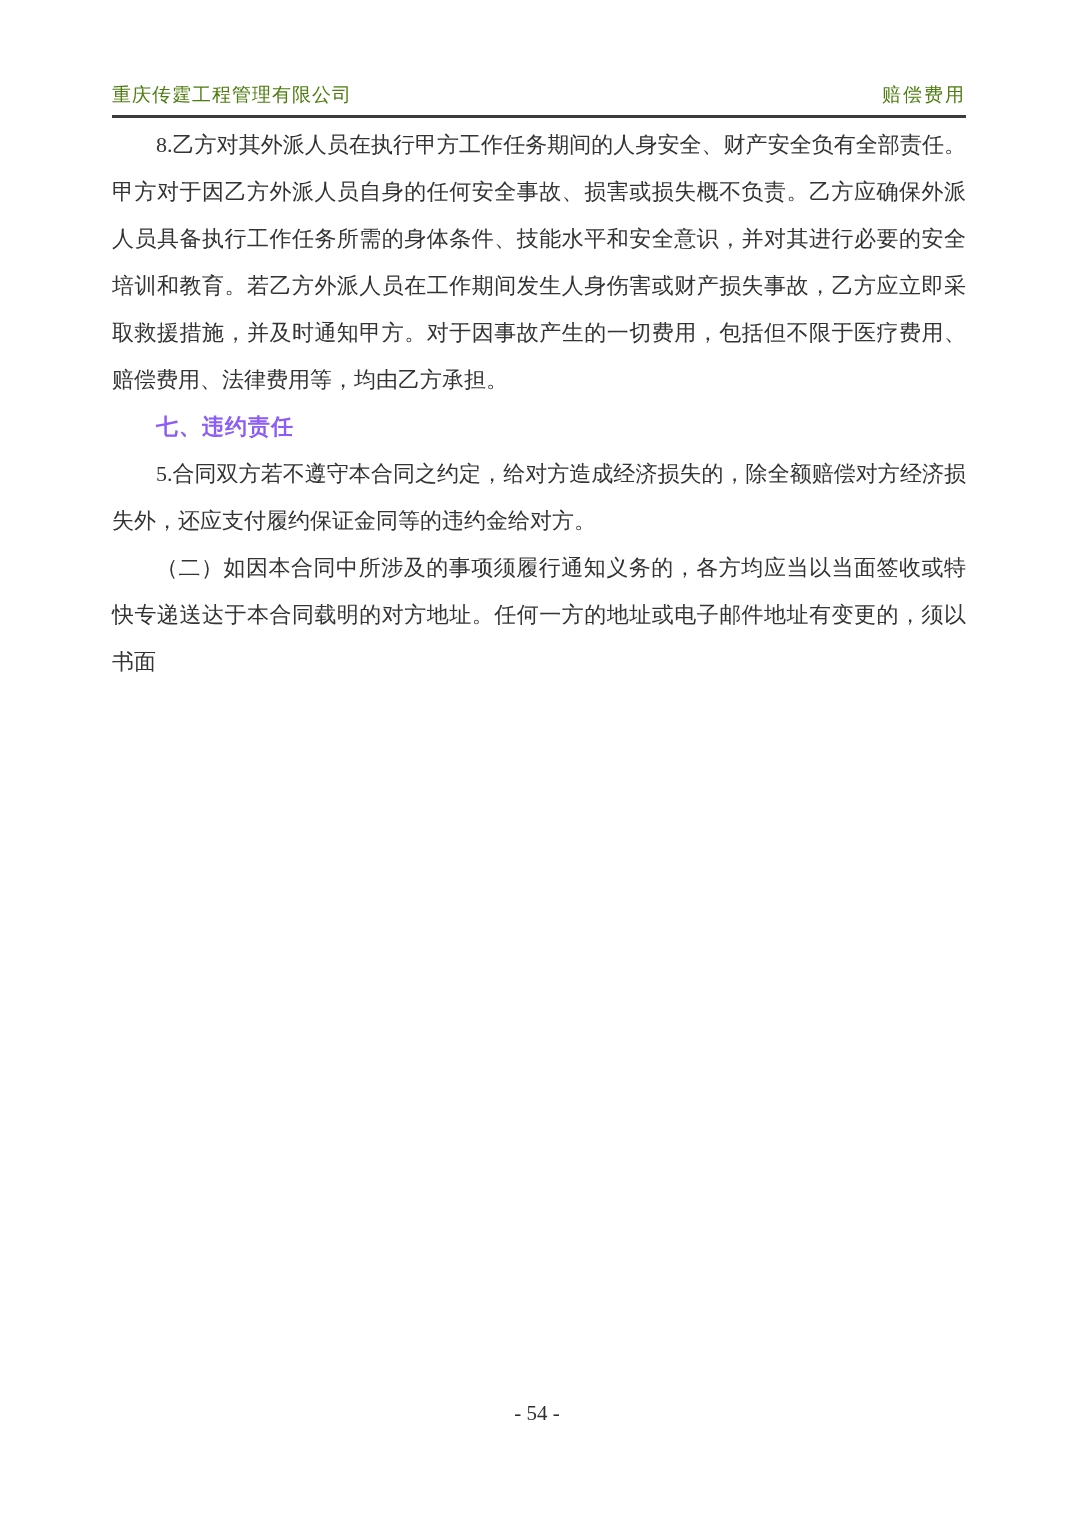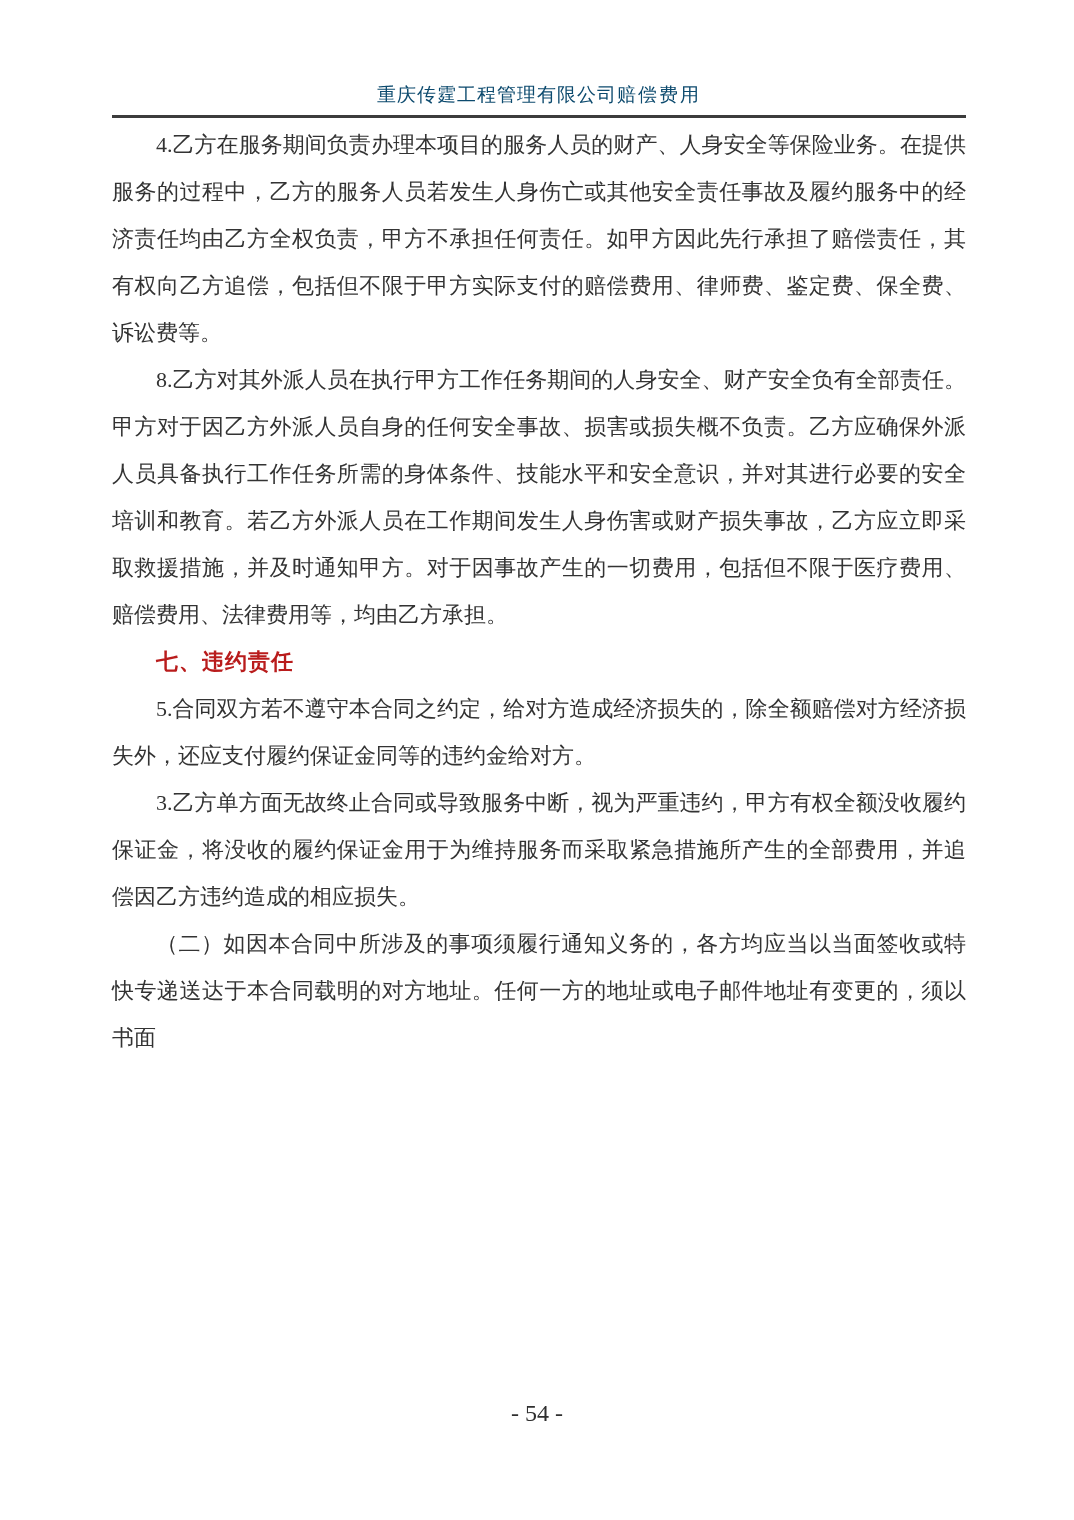--- a/index.html
+++ b/index.html
@@ -18,24 +18,24 @@
     width: 1074px;
     height: 1520px;
     background: #ffffff;
   }
   .header {
     position: absolute;
     top: 82px;
     left: 112px;
     width: 854px;
     display: flex;
-    justify-content: center;
+    justify-content: space-between;
     align-items: flex-end;
     font-size: 19px;
-    color: #0c4a6e;
+    color: #4d7c0f;
     padding-bottom: 7px;
     border-bottom: 3px solid #3c3c3c;
   }
   .header .company { letter-spacing: 1px; }
   .header .doctype { letter-spacing: 2px; }
   .content {
     position: absolute;
     top: 121px;
     left: 112px;
     width: 854px;
@@ -44,50 +44,48 @@
     text-align: justify;
     color: #333333;
   }
   .content p {
     margin: 0;
     text-indent: 2em;
     word-break: break-all;
   }
   .content p.heading {
     font-weight: bold;
-    color: #b91c1c;
+    color: #8b5cf6;
     letter-spacing: 1px;
   }
   .footer {
     position: absolute;
     top: 1396px;
     left: 0;
     width: 1074px;
     text-align: center;
-    font-size: 24px;
+    font-size: 21px;
     line-height: 34px;
     color: #2f2f2f;
   }
 </style>
 </head>
 <body>
 
 <div class="page">
 
   <div class="header">
     <span class="company">重庆传霆工程管理有限公司</span>
     <span class="doctype">赔偿费用</span>
   </div>
 
   <div class="content">
-    <p class="para">4.乙方在服务期间负责办理本项目的服务人员的财产、人身安全等保险业务。在提供服务的过程中，乙方的服务人员若发生人身伤亡或其他安全责任事故及履约服务中的经济责任均由乙方全权负责，甲方不承担任何责任。如甲方因此先行承担了赔偿责任，其有权向乙方追偿，包括但不限于甲方实际支付的赔偿费用、律师费、鉴定费、保全费、诉讼费等。</p>
     <p class="para">8.乙方对其外派人员在执行甲方工作任务期间的人身安全、财产安全负有全部责任。甲方对于因乙方外派人员自身的任何安全事故、损害或损失概不负责。乙方应确保外派人员具备执行工作任务所需的身体条件、技能水平和安全意识，并对其进行必要的安全培训和教育。若乙方外派人员在工作期间发生人身伤害或财产损失事故，乙方应立即采取救援措施，并及时通知甲方。对于因事故产生的一切费用，包括但不限于医疗费用、赔偿费用、法律费用等，均由乙方承担。</p>
     <p class="heading">七、违约责任</p>
     <p class="para">5.合同双方若不遵守本合同之约定，给对方造成经济损失的，除全额赔偿对方经济损失外，还应支付履约保证金同等的违约金给对方。</p>
-    <p class="para">3.乙方单方面无故终止合同或导致服务中断，视为严重违约，甲方有权全额没收履约保证金，将没收的履约保证金用于为维持服务而采取紧急措施所产生的全部费用，并追偿因乙方违约造成的相应损失。</p>
     <p class="para">（二）如因本合同中所涉及的事项须履行通知义务的，各方均应当以当面签收或特快专递送达于本合同载明的对方地址。任何一方的地址或电子邮件地址有变更的，须以书面</p>
   </div>
 
   <div class="footer">
     <span>- 54 -</span>
   </div>
 
 </div>
 
 </body></html>

